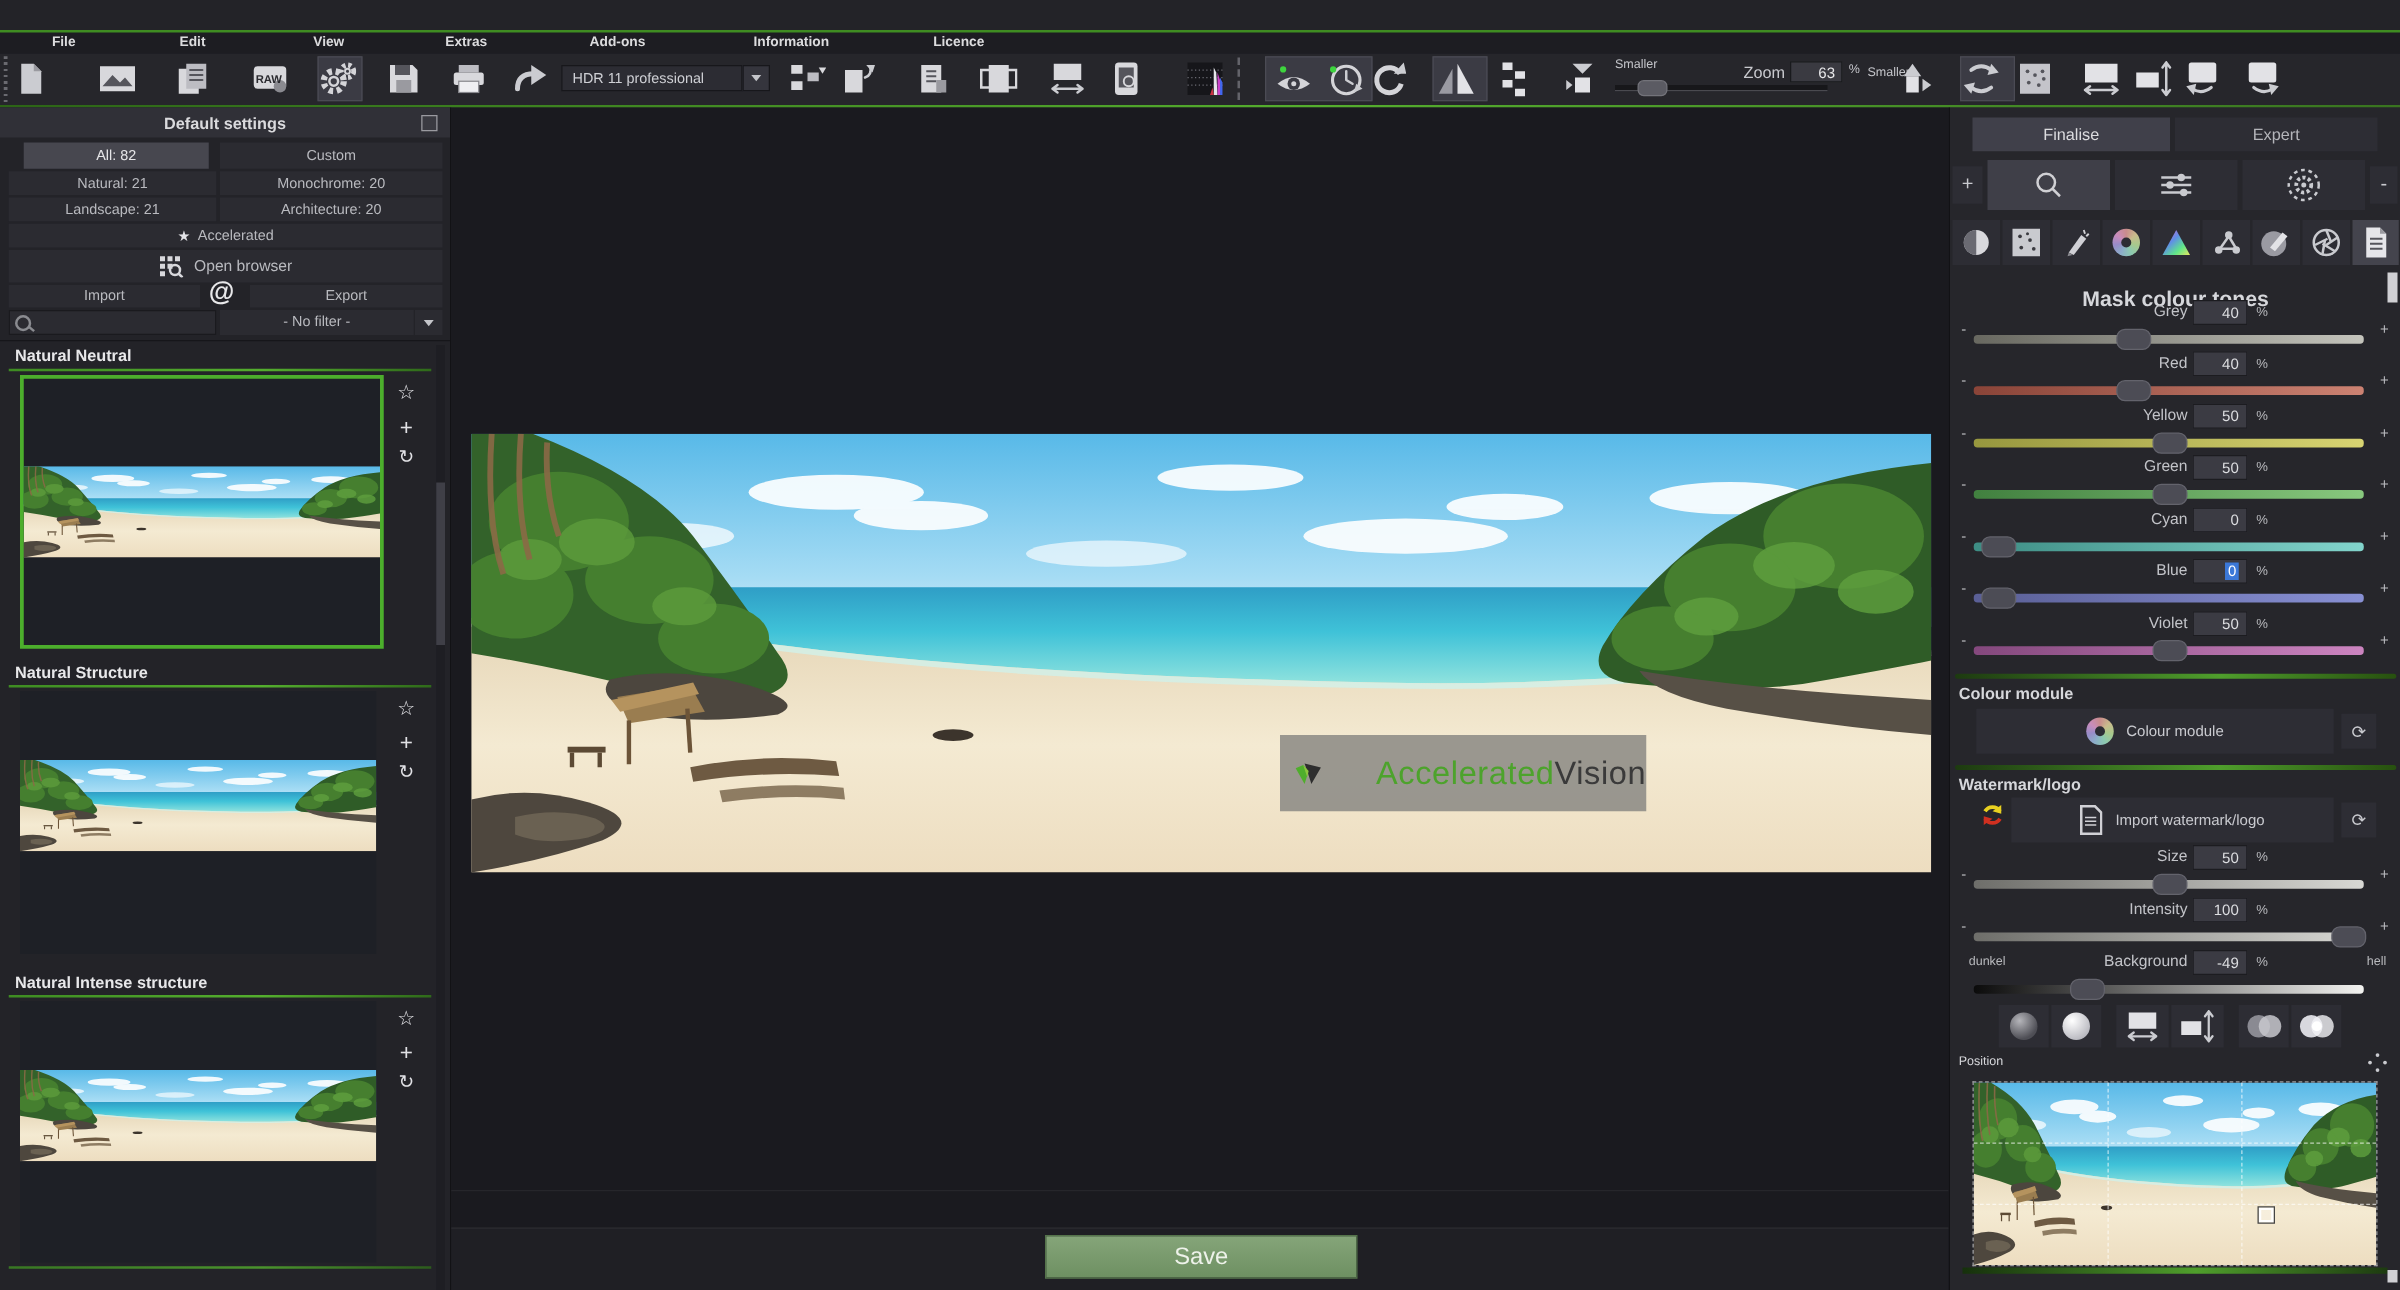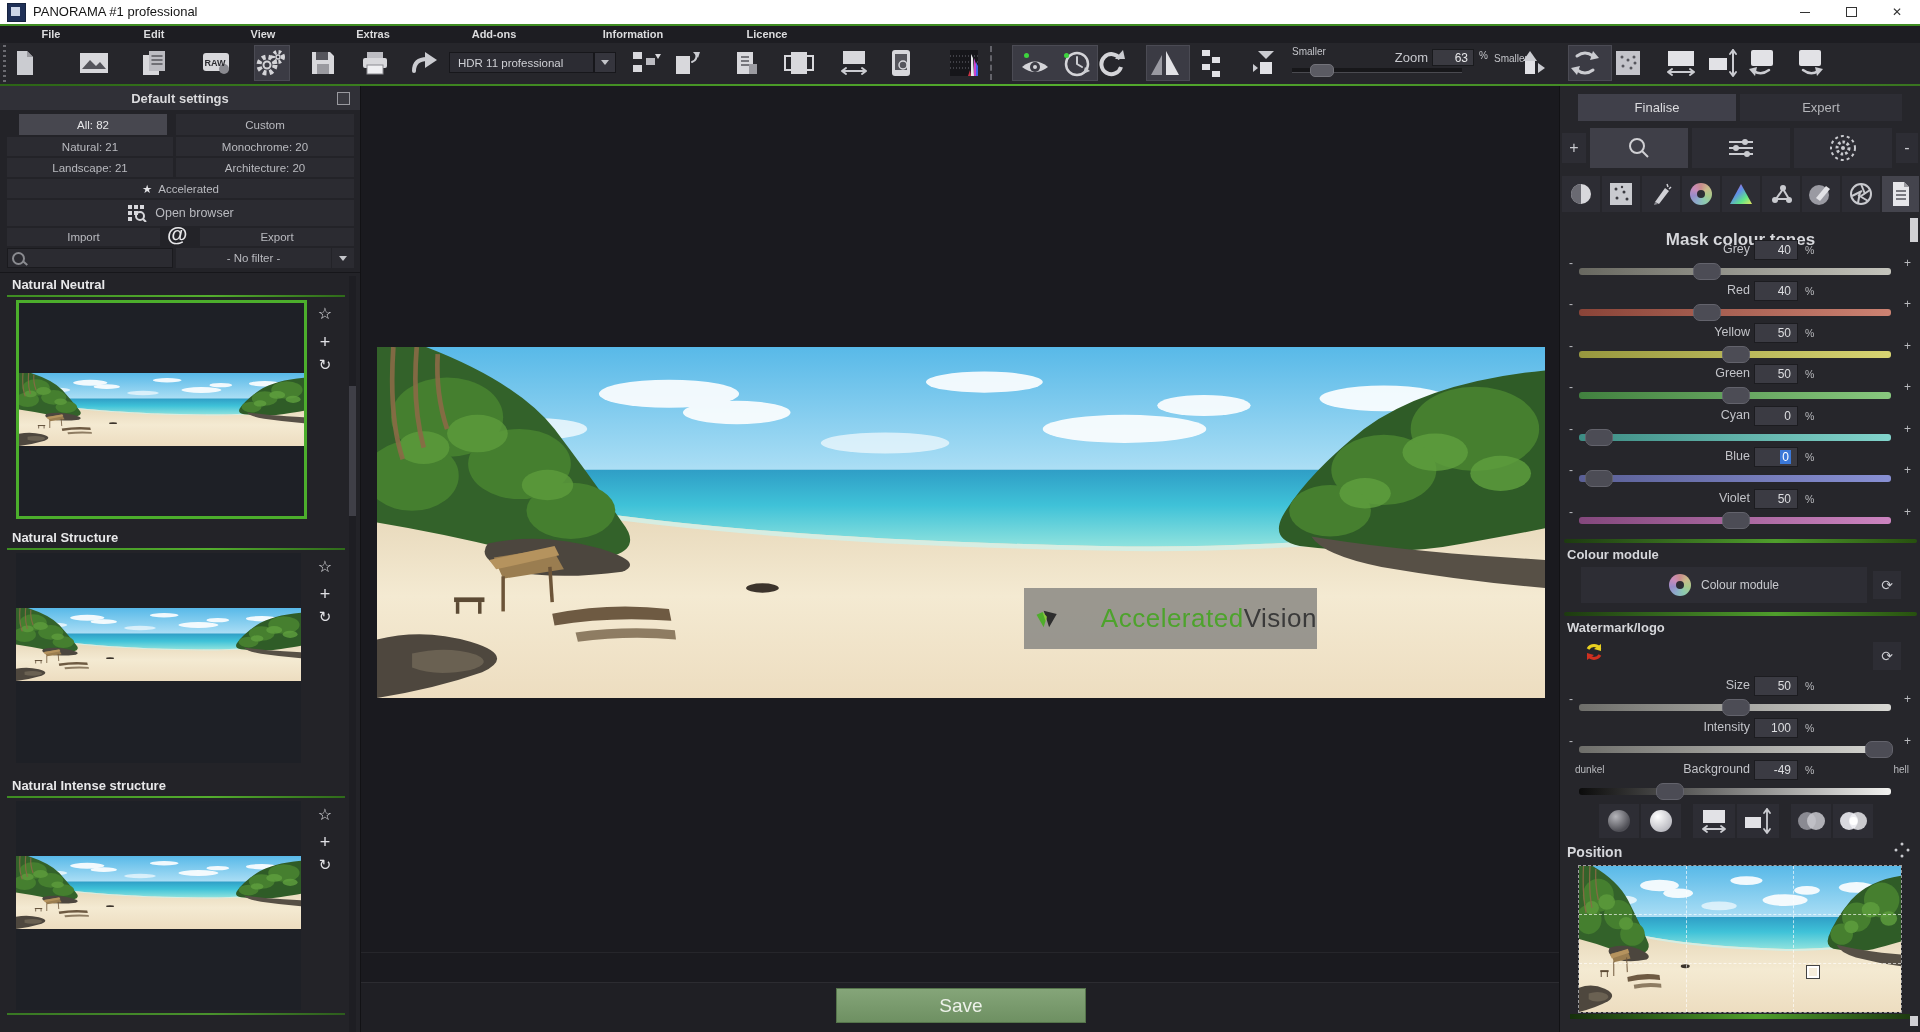--- a/index.html
+++ b/index.html
@@ -197,33 +197,20 @@
         <ellipse cx="330" cy="206" rx="14" ry="4" fill="#3c342c"></ellipse>
       </g>
       <g id="av-logo">
         <path d="M1 10 L14 33 L20 14 L12 5 Z" fill="#4fae2c"></path>
         <path d="M14 3 L38 9 L24 33 L18 14 Z" fill="#2e2e2e"></path>
         <path d="M12 5 L20 14 L18 23 Z" fill="#8cc63f"></path>
       </g>
     </defs>
   </svg>
 
-  <div class="titlebar">
-    <div class="app-icon"></div>
-    <div class="title-text">PANORAMA #1 professional</div>
-    <div class="win-btn" style="left:1782px">
-        <div class="win-glyph-min"></div>
-      </div>
-    <div class="win-btn" style="left:1828px">
-        <div class="win-glyph-max"></div>
-      </div>
-    <div class="win-btn" style="left:1874px">
-        <div class="win-glyph-close">✕</div>
-      </div>
-  </div>
 
   <div class="menubar">
     <div class="menu-item" style="left:51px">File</div>
     <div class="menu-item" style="left:154px">Edit</div>
     <div class="menu-item" style="left:263px">View</div>
     <div class="menu-item" style="left:373px">Extras</div>
     <div class="menu-item" style="left:494px">Add-ons</div>
     <div class="menu-item" style="left:633px">Information</div>
     <div class="menu-item" style="left:767px">Licence</div>
   </div>
@@ -773,20 +760,31 @@
     <div class="gsep" style="top:526px"></div>
     <div class="rp-sec-header" style="top:534px">Watermark/logo</div>
     <div class="abs" style="left:24px;top:556px;width:20px;height:20px">
       <svg width="20" height="20">
           <path d="M16 7 A7 7 0 0 0 4 7" fill="none" stroke="#e8d020" stroke-width="3"></path>
           <path d="M17 2 L17 9 L10 7 Z" fill="#e8d020"></path>
           <path d="M4 13 A7 7 0 0 0 16 13" fill="none" stroke="#d03020" stroke-width="3"></path>
           <path d="M3 18 L3 11 L10 13 Z" fill="#d03020"></path>
         </svg>
     </div>
+    <div class="rp-btn" style="left:49px;top:552px;width:258px;height:36px;font-size:12px">
+      <svg width="18" height="24" style="margin-right:10px">
+          <path d="M1 1 h11 l5 5 v17 h-16 z" fill="none" stroke="#d0d0d5" stroke-width="2"></path>
+          <g stroke="#d0d0d5" stroke-width="1.3">
+            <line x1="4" y1="10" x2="13" y2="10"></line>
+            <line x1="4" y1="13" x2="13" y2="13"></line>
+            <line x1="4" y1="16" x2="13" y2="16"></line>
+          </g>
+        </svg>
+      <span>Import watermark/logo</span>
+    </div>
     <div class="circ-btn" style="left:313px;top:556px">⟳</div>
 
     <div class="srow" style="top:590px">
       <span class="s-minus">-</span>
       <span class="s-label">Size</span>
       <span class="s-box">50</span>
       <span class="s-pct">%</span>
       <span class="s-plus">+</span>
       <div class="s-track track-plain">
           <div class="s-thumb" style="left:143px"></div>
@@ -838,21 +836,21 @@
         </svg>
     </div>
     <div class="rp-btn" style="left:273px;top:718px;width:40px;height:34px">
       <svg width="30" height="24">
           <circle cx="11" cy="12" r="9" fill="#d8d8de"></circle>
           <circle cx="20" cy="12" r="9" fill="#f2f2f6" opacity="0.8"></circle>
           <circle cx="15.5" cy="12" r="4" fill="#ffffff"></circle>
         </svg>
     </div>
 
-    <div class="rp-sec-header" style="top:758px;font-weight:700;font-size:14px">Position</div>
+    <div class="rp-sec-header" style="top:758px;font-weight:400;font-size:10px">Position</div>
     <div class="abs" style="left:334px;top:756px;width:16px;height:16px">
       <svg width="16" height="16">
           <g fill="#c9cacf">
             <circle cx="8" cy="2" r="1.5"></circle>
             <circle cx="8" cy="14" r="1.5"></circle>
             <circle cx="2" cy="8" r="1.5"></circle>
             <circle cx="14" cy="8" r="1.5"></circle>
           </g>
         </svg>
     </div>

